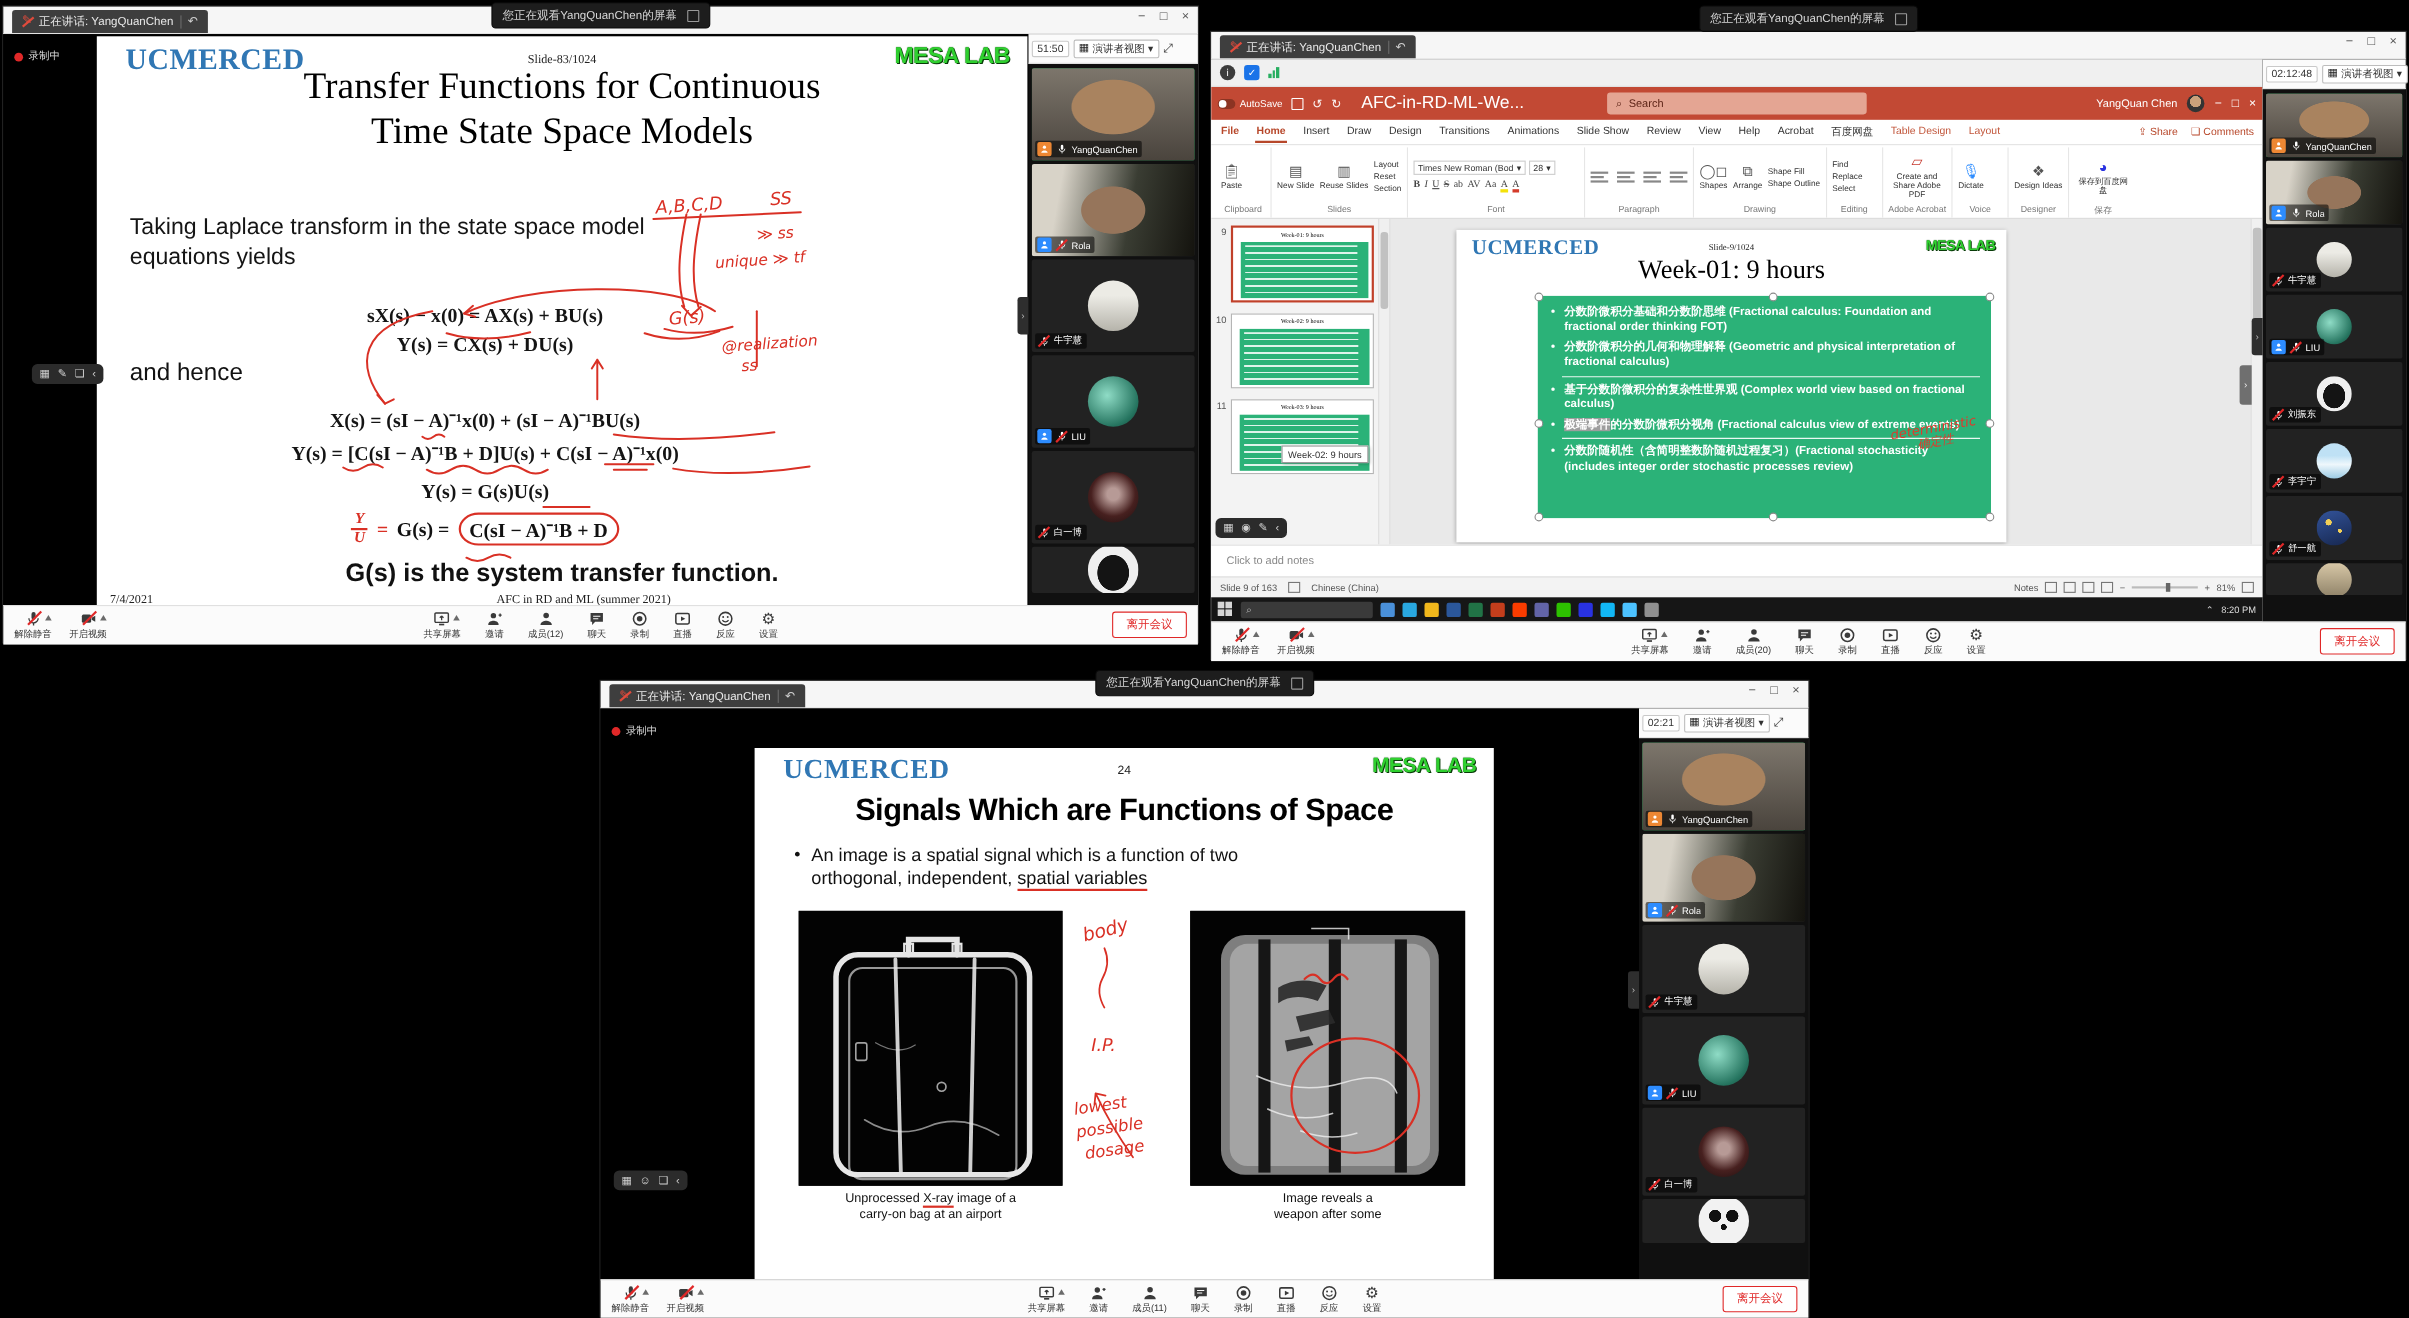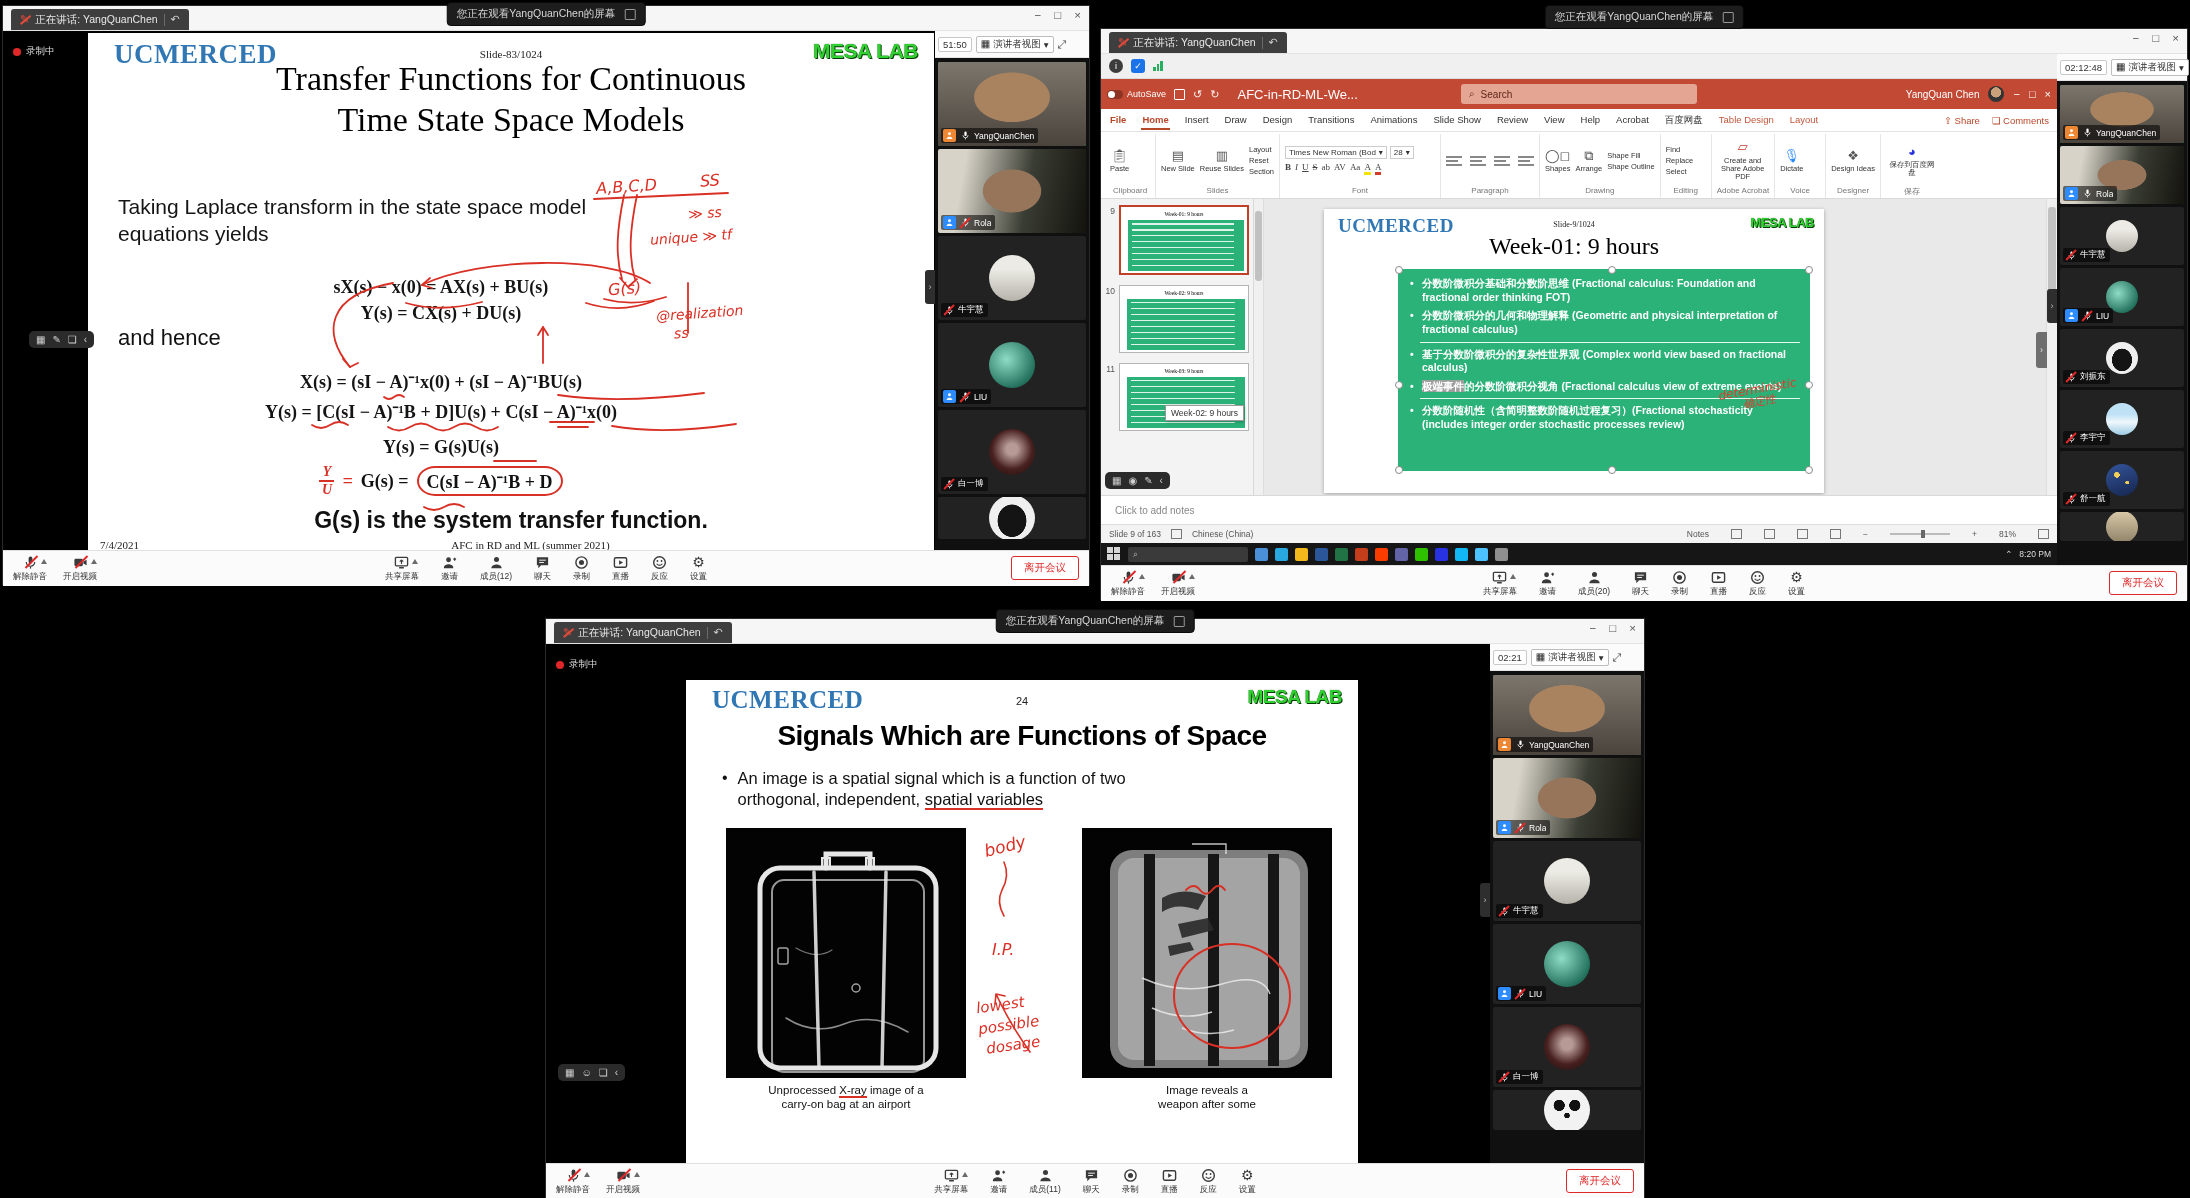--- a/index.html
+++ b/index.html
@@ -108,21 +108,21 @@
   .mi-shield{background:#1a73e8;border-radius:3px;}
   .sigbars{display:inline-flex;align-items:flex-end;gap:1px;cursor:pointer;}
   .sigbars i{width:2.5px;background:#27ae60;display:block;}
   .pptwin{display:flex;flex-direction:column;flex:1;background:#fff;overflow:hidden;}
   .pptbar{height:30px;background:#c24934;display:flex;align-items:center;color:#fff;padding:0 6px;gap:8px;position:relative;}
   .autosave{display:flex;align-items:center;gap:4px;font-size:9px;}
   .toggle{width:16px;height:9px;border-radius:5px;background:#8c3423;position:relative;display:inline-block;}
   .toggle::after{content:"";position:absolute;left:1px;top:1px;width:7px;height:7px;border-radius:50%;background:#fff;}
   .qic{font-size:11px;opacity:.95;cursor:pointer;}
   .floppy{width:9px;height:9px;border:1.4px solid #fff;display:inline-block;border-radius:1px;}
-  .doc{font-size:13px;margin-left:10px;white-space:nowrap;}
+  .doc{font-size:16px;margin-left:10px;white-space:nowrap;}
   .psearch{position:absolute;left:50%;transform:translateX(-50%);width:220px;height:20px;background:#e4a593;border-radius:3px;display:flex;align-items:center;gap:6px;color:#5d2417;font-size:10px;padding:0 8px;cursor:text;}
   .pbar-right{position:absolute;right:6px;display:flex;align-items:center;gap:9px;font-size:10px;}
   .pavatar{width:16px;height:16px;border-radius:50%;background:radial-gradient(circle at 50% 40%,#caa17b 40%,#333 42%);display:inline-block;}
   .pctl{font-size:11px;cursor:pointer;}
   .ptabs{height:22px;background:#fff;display:flex;align-items:center;padding:0 8px;border-bottom:1px solid #e3e3e3;position:relative;}
   .rtabs{display:flex;gap:14px;font-size:9.5px;color:#333;}
   .rtab{cursor:pointer;padding:3px 1px;white-space:nowrap;}
   .rtab.sel{color:#b7472a;box-shadow:inset 0 -2px 0 #b7472a;font-weight:bold;}
   .rtab.ctx{color:#c2573c;}
   .rtab.file{color:#b7472a;font-weight:bold;}
@@ -168,21 +168,21 @@
   .handle{position:absolute;width:6px;height:6px;border-radius:50%;background:#fff;border:1px solid #8a8a8a;z-index:3;}
   .hw2{position:absolute;color:#e03a2c;font-style:italic;font-family:"DejaVu Sans",sans-serif;transform:rotate(-10deg);line-height:1.05;text-align:center;}
   .s2-foot{position:absolute;bottom:3px;left:80px;right:16px;display:flex;font-size:6.5px;color:#fff;font-family:"Liberation Serif",serif;}
   .s2-foot .crs{flex:1;text-align:center;}
   .canvas-scroll{position:absolute;right:0;top:0;bottom:0;width:10px;background:#f0f0f0;border-left:1px solid #ddd;cursor:pointer;}
   .canvas-scroll .pt{position:absolute;left:1px;right:1px;top:8px;height:90px;background:#c1c1c1;border-radius:3px;}
   .canvas-collapse{position:absolute;right:10px;top:45%;width:11px;height:36px;background:#6f6f6f;color:#eee;font-size:9px;display:flex;align-items:center;justify-content:center;border-radius:3px 0 0 3px;cursor:pointer;}
   .ttip{position:absolute;left:64px;top:206px;background:#fff;border:1px solid #9a9a9a;font-size:8.5px;color:#333;padding:2px 5px;z-index:9;box-shadow:1px 1px 3px rgba(0,0,0,.25);white-space:nowrap;}
   .pnotes{height:28px;background:#fff;border-top:1px solid #d9d9d9;font-size:10px;color:#888;display:flex;align-items:center;padding:0 14px;}
   .pstatus{height:18px;background:#f3f3f3;border-top:1px solid #ddd;display:flex;align-items:center;font-size:8.5px;color:#555;padding:0 8px;gap:10px;}
-  .pstatus .right{margin-left:auto;display:flex;align-items:center;gap:22px;}
+  .pstatus .right{margin-left:auto;display:flex;align-items:center;gap:6px;}
   .viewic{width:9px;height:8px;border:1px solid #777;display:inline-block;cursor:pointer;}
   .zslider{width:60px;height:2px;background:#bbb;position:relative;display:inline-block;cursor:pointer;}
   .zslider i{position:absolute;left:52%;top:-3px;width:4px;height:8px;background:#666;}
   .taskbar{height:22px;background:#161616;display:flex;align-items:center;gap:7px;padding:0 6px;position:relative;}
   .startbtn{width:14px;height:14px;display:grid;grid-template-columns:6px 6px;grid-template-rows:6px 6px;gap:1px;cursor:pointer;}
   .startbtn i{background:#d6d6d6;display:block;}
   .tsearch{width:110px;height:15px;background:#3a3a3a;border-radius:2px;color:#bbb;font-size:9px;display:flex;align-items:center;padding:0 5px;gap:4px;cursor:text;}
   .apps{display:flex;gap:7px;align-items:center;}
   .app{width:13px;height:13px;border-radius:2px;cursor:pointer;}
   .tray{margin-left:auto;display:flex;align-items:center;gap:7px;color:#ddd;font-size:8.5px;}

